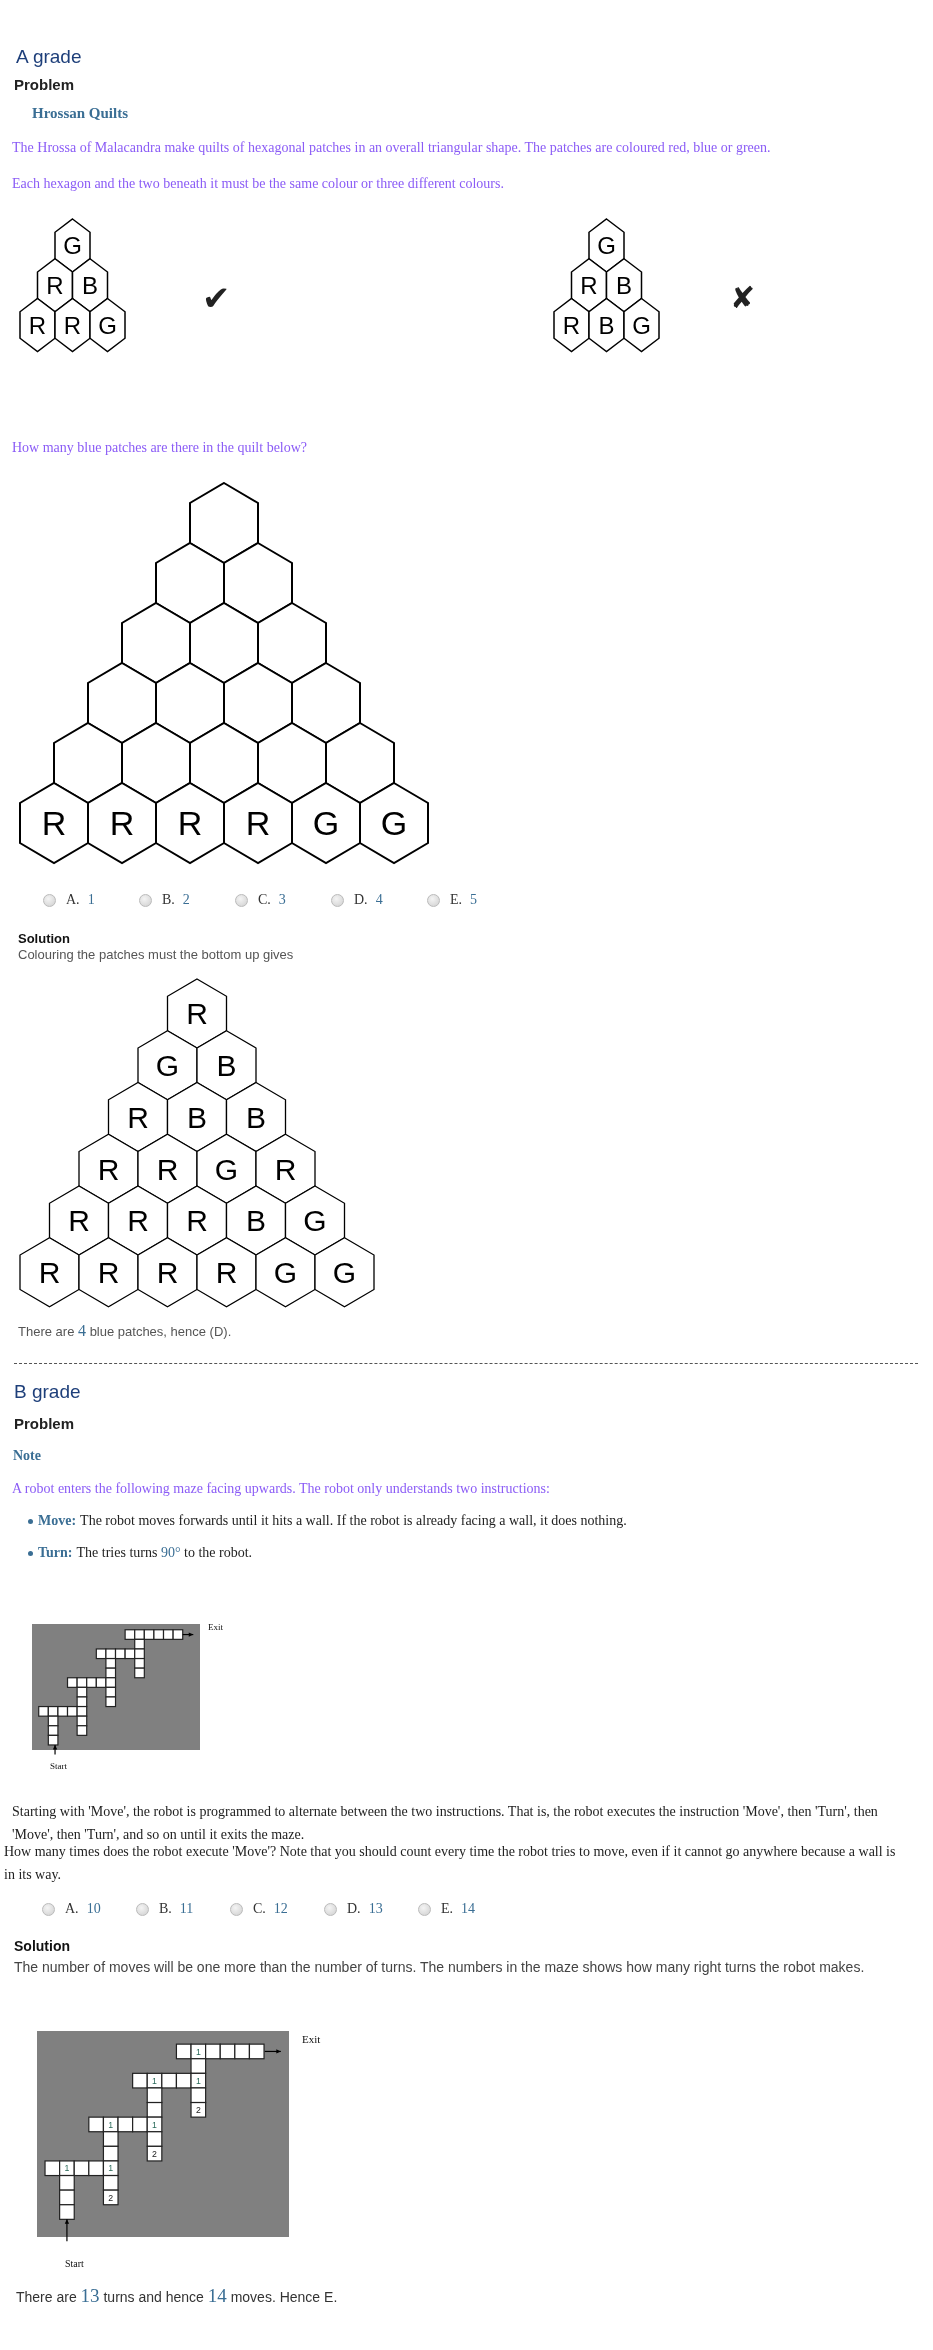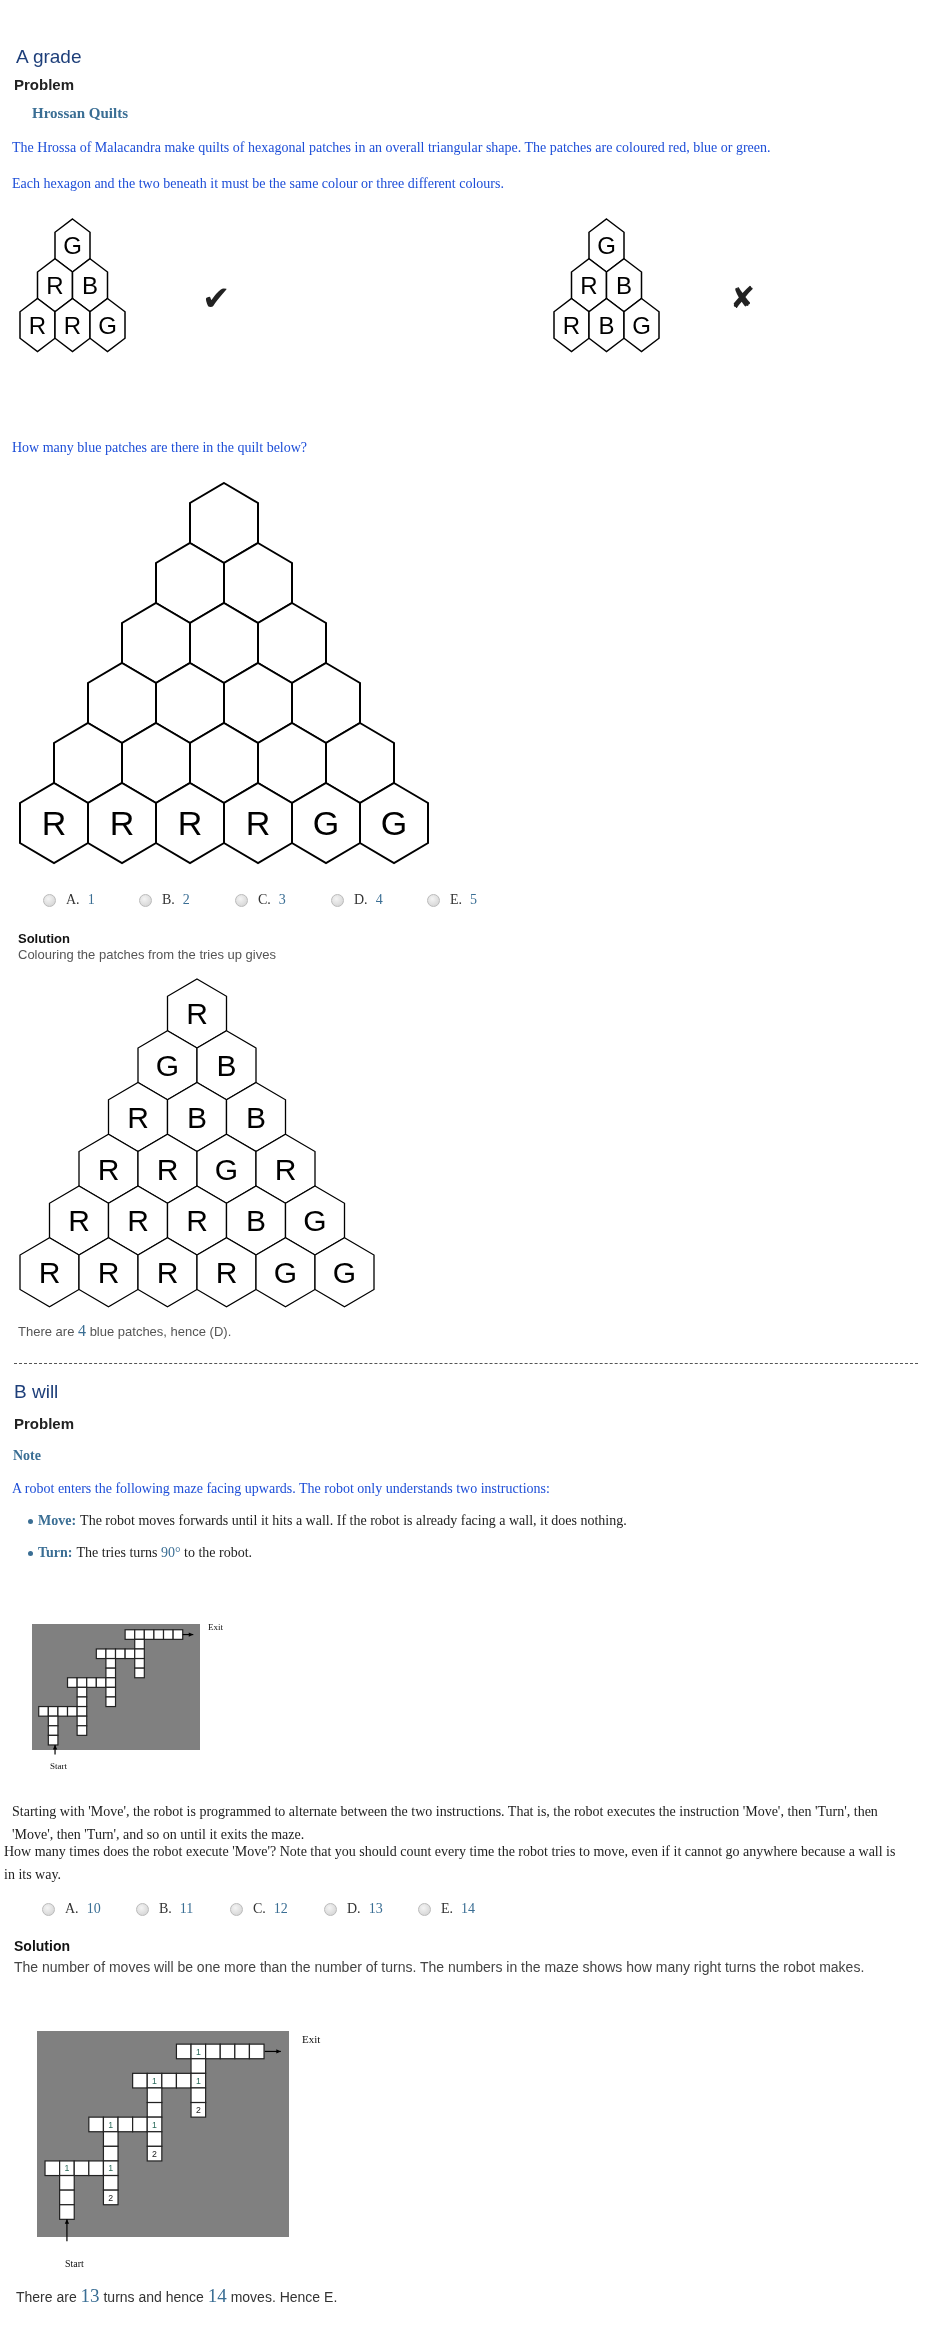--- a/index.html
+++ b/index.html
@@ -1,20 +1,20 @@
 <!DOCTYPE html>
 <html><head>
 <meta charset="utf-8">
 <style>
   body { margin:0; background:#fff; width:933px; height:2350px; position:relative; overflow:hidden; font-family:"Liberation Serif", serif; color:#222; }
   .abs { position:absolute; }
   .grade { font-family:"Liberation Sans", sans-serif; font-size:19px; color:#1e3f7a; }
   .problem-h { font-family:"Liberation Sans", sans-serif; font-size:15px; font-weight:bold; color:#222; }
   .title { font-family:"Liberation Serif", serif; font-size:15px; font-weight:bold; color:#3a6e94; }
-  .para { font-family:"Liberation Serif", serif; font-size:14px; color:#1d4ed8; white-space:nowrap; }
+  .para { font-family:"Liberation Serif", serif; font-size:14px; color:#8b5cf6; white-space:nowrap; }
   .para-wrap { font-family:"Liberation Serif", serif; font-size:14px; color:#222; line-height:23px; width:900px; }
   .sol-h { font-family:"Liberation Sans", sans-serif; font-size:13px; font-weight:bold; color:#111; }
   .sol-t { font-family:"Liberation Sans", sans-serif; font-size:13px; color:#555; }
   .sol-wrap { font-family:"Liberation Sans", sans-serif; font-size:14px; color:#444; line-height:23px; width:900px; }
   .num { font-family:"Liberation Serif", serif; color:#3a6e94; }
   .choices { display:flex; font-family:"Liberation Serif", serif; font-size:14px; }
   .choice { display:flex; align-items:center; cursor:pointer; }
   .radio { width:11px; height:11px; border-radius:50%; border:1px solid #bbb; background:radial-gradient(circle at 40% 35%, #f4f4f4, #cfcfcf); margin-right:10px; }
   .c-letter { color:#333; margin-right:8px; }
   .c-val { color:#3a6e94; }
@@ -119,21 +119,21 @@
       <span class="c-val">4</span>
     </div>
   <div class="choice" style="width:96px">
       <span class="radio"></span>
       <span class="c-letter">E.</span>
       <span class="c-val">5</span>
     </div>
 </div>
 
 <div class="abs sol-h" style="left:18px;top:931px;">Solution</div>
-<div class="abs sol-t" style="left:18px;top:947px;">Colouring the patches from the tries up gives</div>
+<div class="abs sol-t" style="left:18px;top:947px;">Colouring the patches must the bottom up gives</div>
 
 <svg class="abs" id="quilt-sol" style="left:18px;top:978px;" width="362" height="330">
     <polygon points="179,1 208.5,18.25 208.5,52.75 179,70 149.5,52.75 149.5,18.25" fill="#fff" stroke="#000" stroke-width="1.3"></polygon>
     <text x="179" y="46.3" text-anchor="middle" font-size="30">R</text>
     <polygon points="149.5,52.75 179,70 179,104.5 149.5,121.75 120,104.5 120,70" fill="#fff" stroke="#000" stroke-width="1.3"></polygon>
     <text x="149.5" y="98.05" text-anchor="middle" font-size="30">G</text>
     <polygon points="208.5,52.75 238,70 238,104.5 208.5,121.75 179,104.5 179,70" fill="#fff" stroke="#000" stroke-width="1.3"></polygon>
     <text x="208.5" y="98.05" text-anchor="middle" font-size="30">B</text>
     <polygon points="120,104.5 149.5,121.75 149.5,156.25 120,173.5 90.5,156.25 90.5,121.75" fill="#fff" stroke="#000" stroke-width="1.3"></polygon>
     <text x="120" y="149.8" text-anchor="middle" font-size="30">R</text>
@@ -174,21 +174,21 @@
   </svg>
 
 <div class="abs sol-t" style="left:18px;top:1322px;font-size:13px;">
   <span>There are</span>
   <span class="num" style="font-size:16px;">4</span>
   <span>blue patches, hence (D).</span>
 </div>
 
 <div class="abs dash" style="left:14px;top:1363px;width:904px;"></div>
 
-<div class="abs grade" style="left:14px;top:1381px;">B will</div>
+<div class="abs grade" style="left:14px;top:1381px;">B grade</div>
 <div class="abs problem-h" style="left:14px;top:1415px;">Problem</div>
 <div class="abs title" style="left:13px;top:1448px;font-size:14px;">Note</div>
 <div class="abs para" style="left:12px;top:1481px;">A robot enters the following maze facing upwards. The robot only understands two instructions:</div>
 
 <div class="abs bullet-row" style="left:28px;top:1513px;">
   <span class="bullet"></span>
   <span class="kw">Move:</span>
   <span>The robot moves forwards until it hits a wall. If the robot is already facing a wall, it does nothing.</span>
 </div>
 <div class="abs bullet-row" style="left:28px;top:1545px;">

